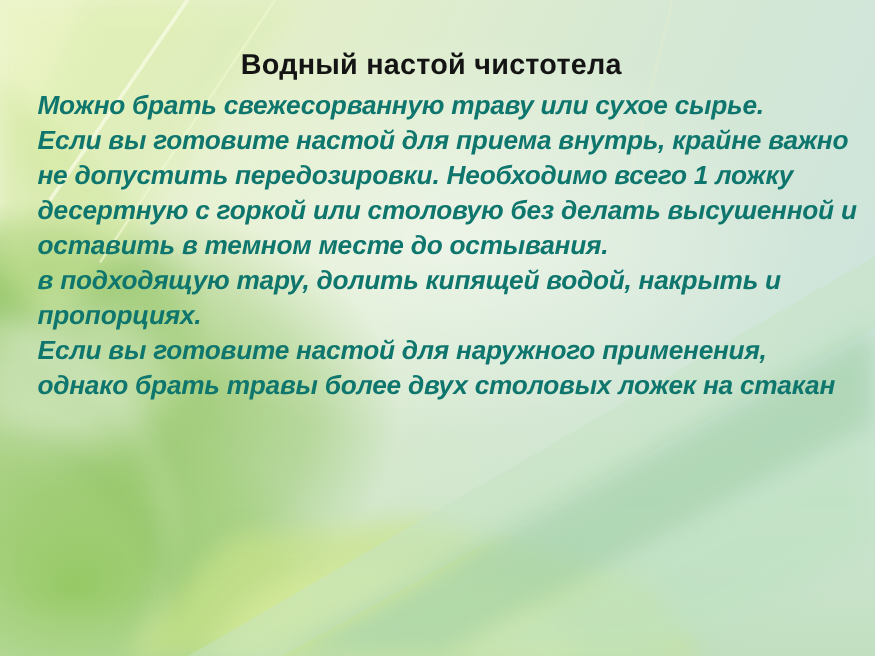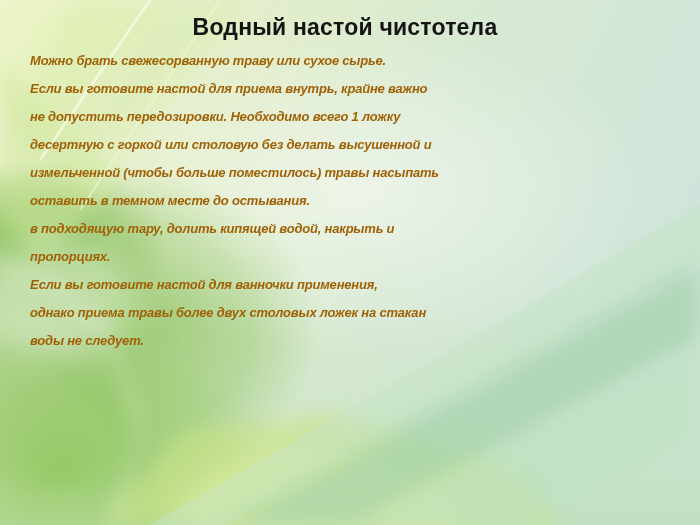--- a/index.html
+++ b/index.html
@@ -10,39 +10,39 @@
   .slide {
     position: relative; width: 700px; height: 525px; overflow: hidden;
     background: #dcebcd;
   }
   .bg {
     position: absolute; left: 0; top: 0; width: 700px; height: 525px;
     display: block;
   }
   .content {
     position: absolute; left: 0; top: 0; width: 700px; height: 525px;
-    box-sizing: border-box; padding: 12px 28px 0 30px;
+    box-sizing: border-box; padding: 36px 28px 0 30px;
     color: #141414;
   }
   .title {
     margin: 0 0 5px 0;
     width: 630px;
     text-align: center;
     font-size: 23px; font-weight: bold; font-style: normal;
     line-height: 30px;
     color: #141414;
     letter-spacing: 0.2px;
   }
   .body-text { }
   .line {
-    font-size: 13px; font-weight: bold; font-style: italic;
+    font-size: 21px; font-weight: bold; font-style: italic;
     line-height: 28px;
     white-space: nowrap;
     letter-spacing: -0.2px;
-    color: #a16207;
+    color: #0f766e;
   }
 </style>
 </head>
 <body>
 
 <div class="slide">
 
   <svg class="bg" viewBox="0 0 700 525" xmlns="http://www.w3.org/2000/svg" aria-hidden="true">
     <defs>
       <linearGradient id="baseGrad" x1="0" y1="0" x2="1" y2="0.35">
@@ -106,22 +106,20 @@
     <path d="M358 525 L700 342 L700 435 L525 525 Z" fill="#bfe2c2" opacity="0.7" filter="url(#soft)"></path>
   </svg>
 
   <div class="content">
     <h1 class="title">Водный настой чистотела</h1>
     <div class="body-text">
       <div class="line">Можно брать свежесорванную траву или сухое сырье.</div>
       <div class="line">Если вы готовите настой для приема внутрь, крайне важно</div>
       <div class="line">не допустить передозировки. Необходимо всего 1 ложку</div>
       <div class="line">десертную с горкой или столовую без делать высушенной и</div>
-      <div class="line">измельченной (чтобы больше поместилось) травы насыпать</div>
       <div class="line">оставить в темном месте до остывания.</div>
       <div class="line">в подходящую тару, долить кипящей водой, накрыть и</div>
       <div class="line">пропорциях.</div>
-      <div class="line">Если вы готовите настой для ванночки применения,</div>
-      <div class="line">однако приема травы более двух столовых ложек на стакан</div>
-      <div class="line">воды не следует.</div>
+      <div class="line">Если вы готовите настой для наружного применения,</div>
+      <div class="line">однако брать травы более двух столовых ложек на стакан</div>
     </div>
   </div>
 </div>
 
 </body></html>

